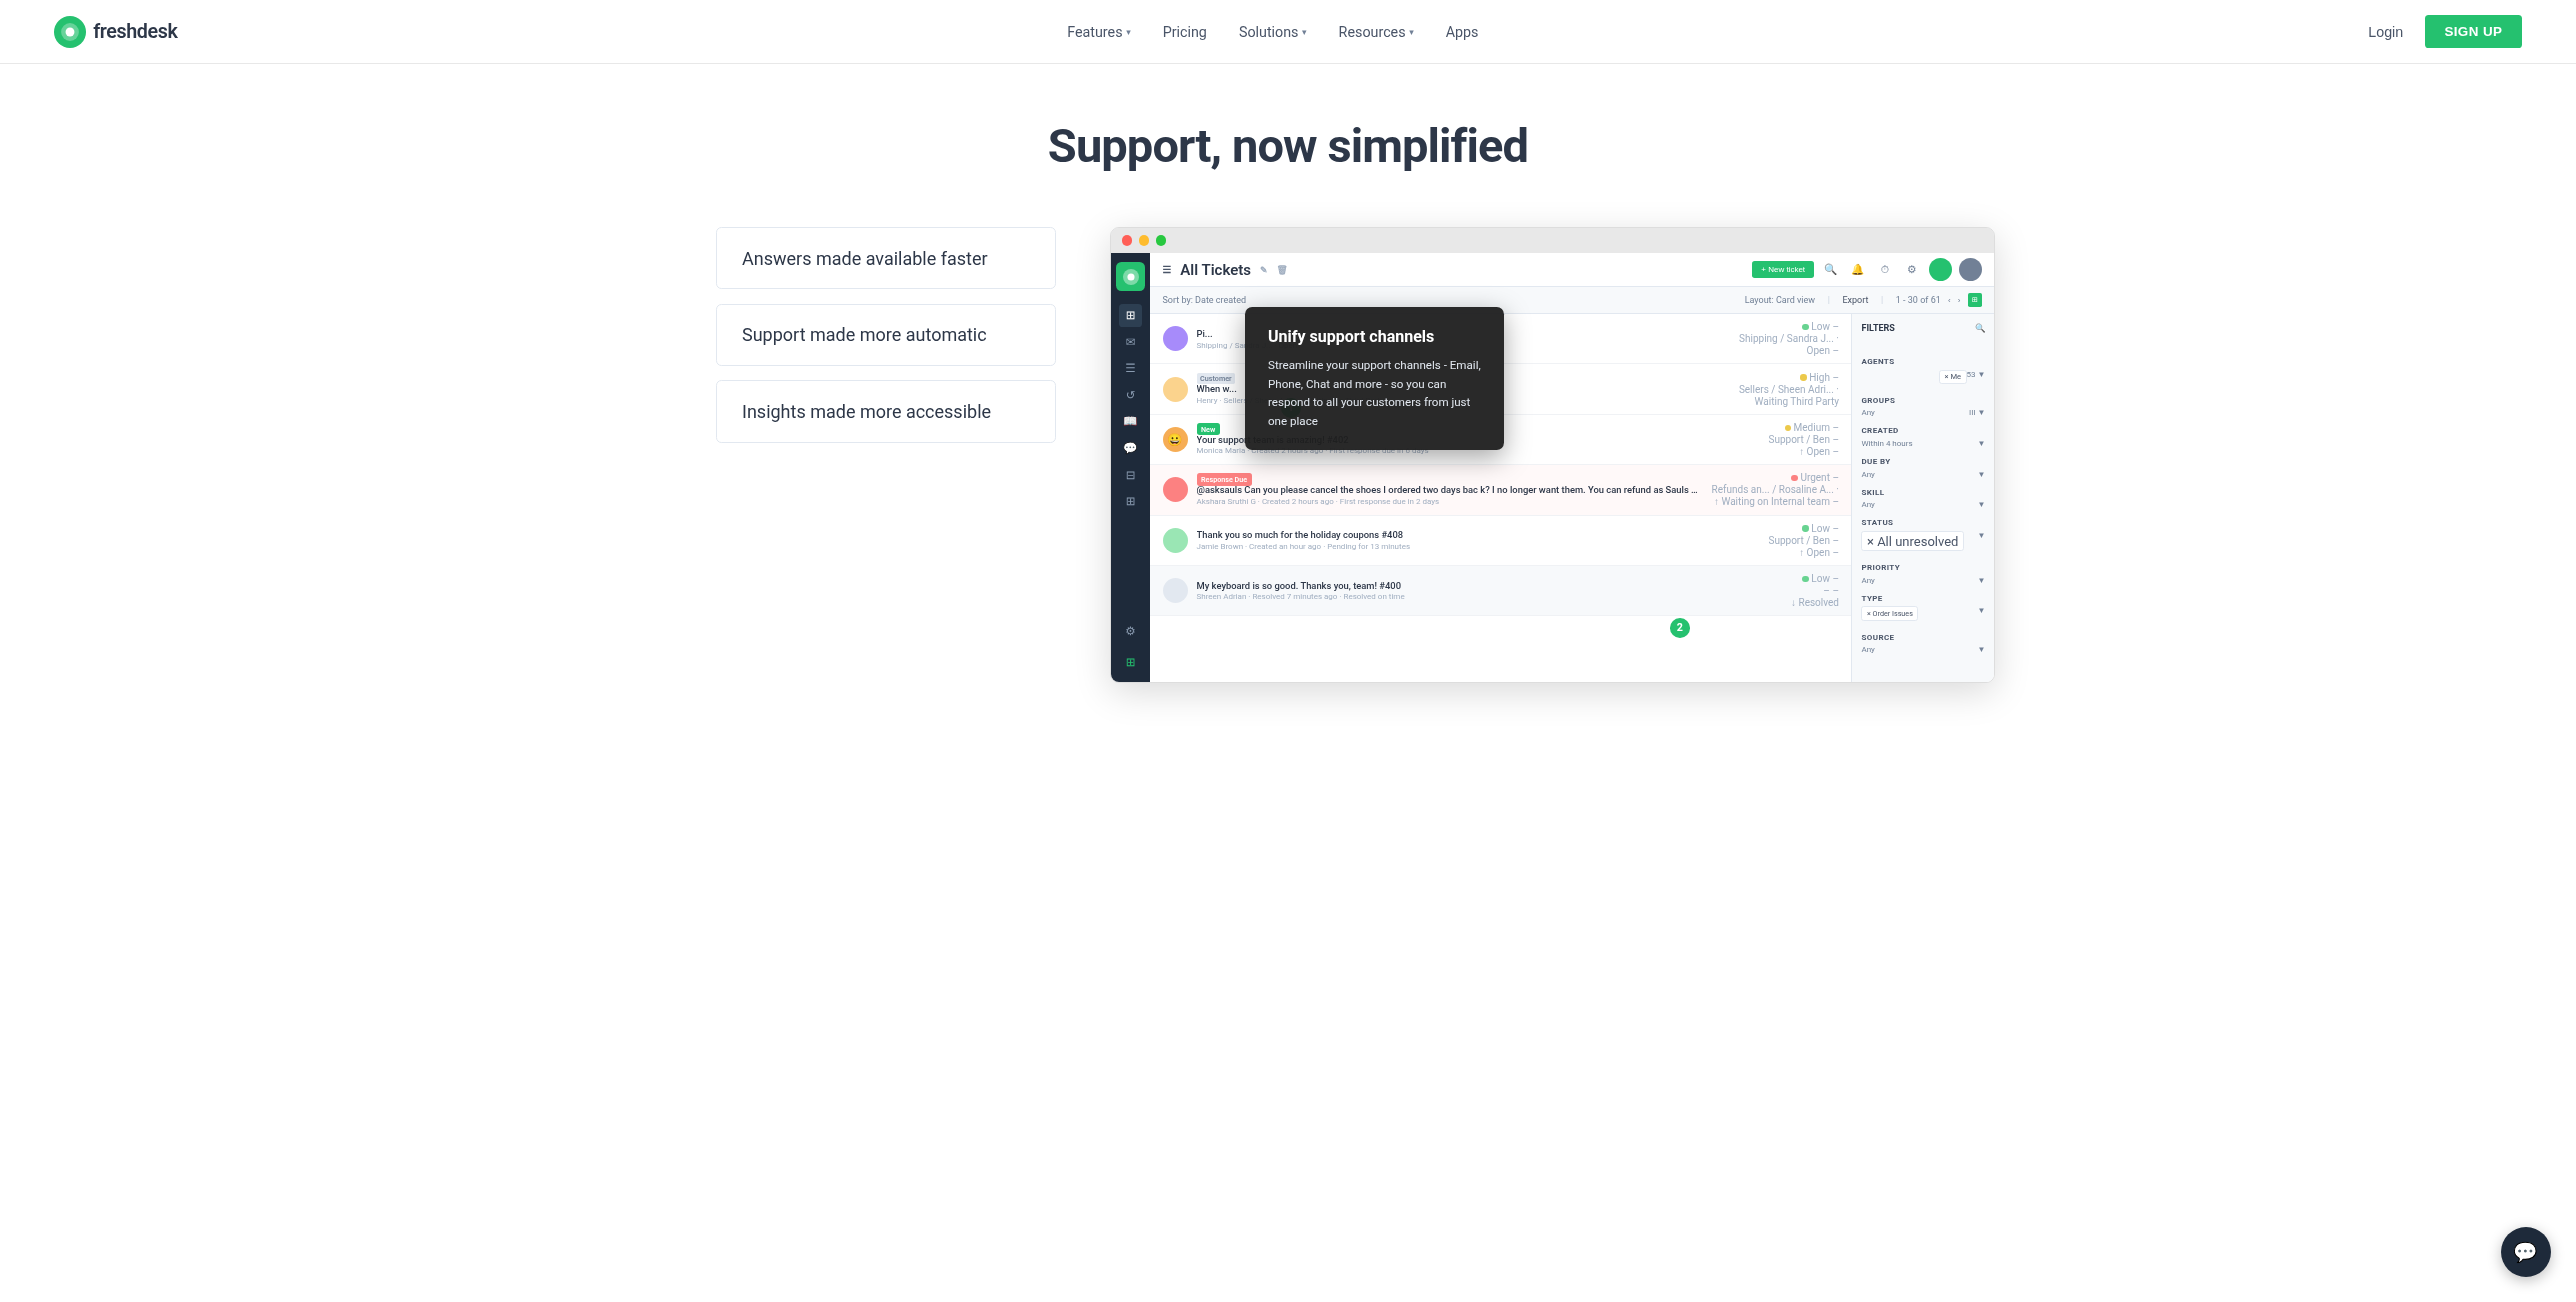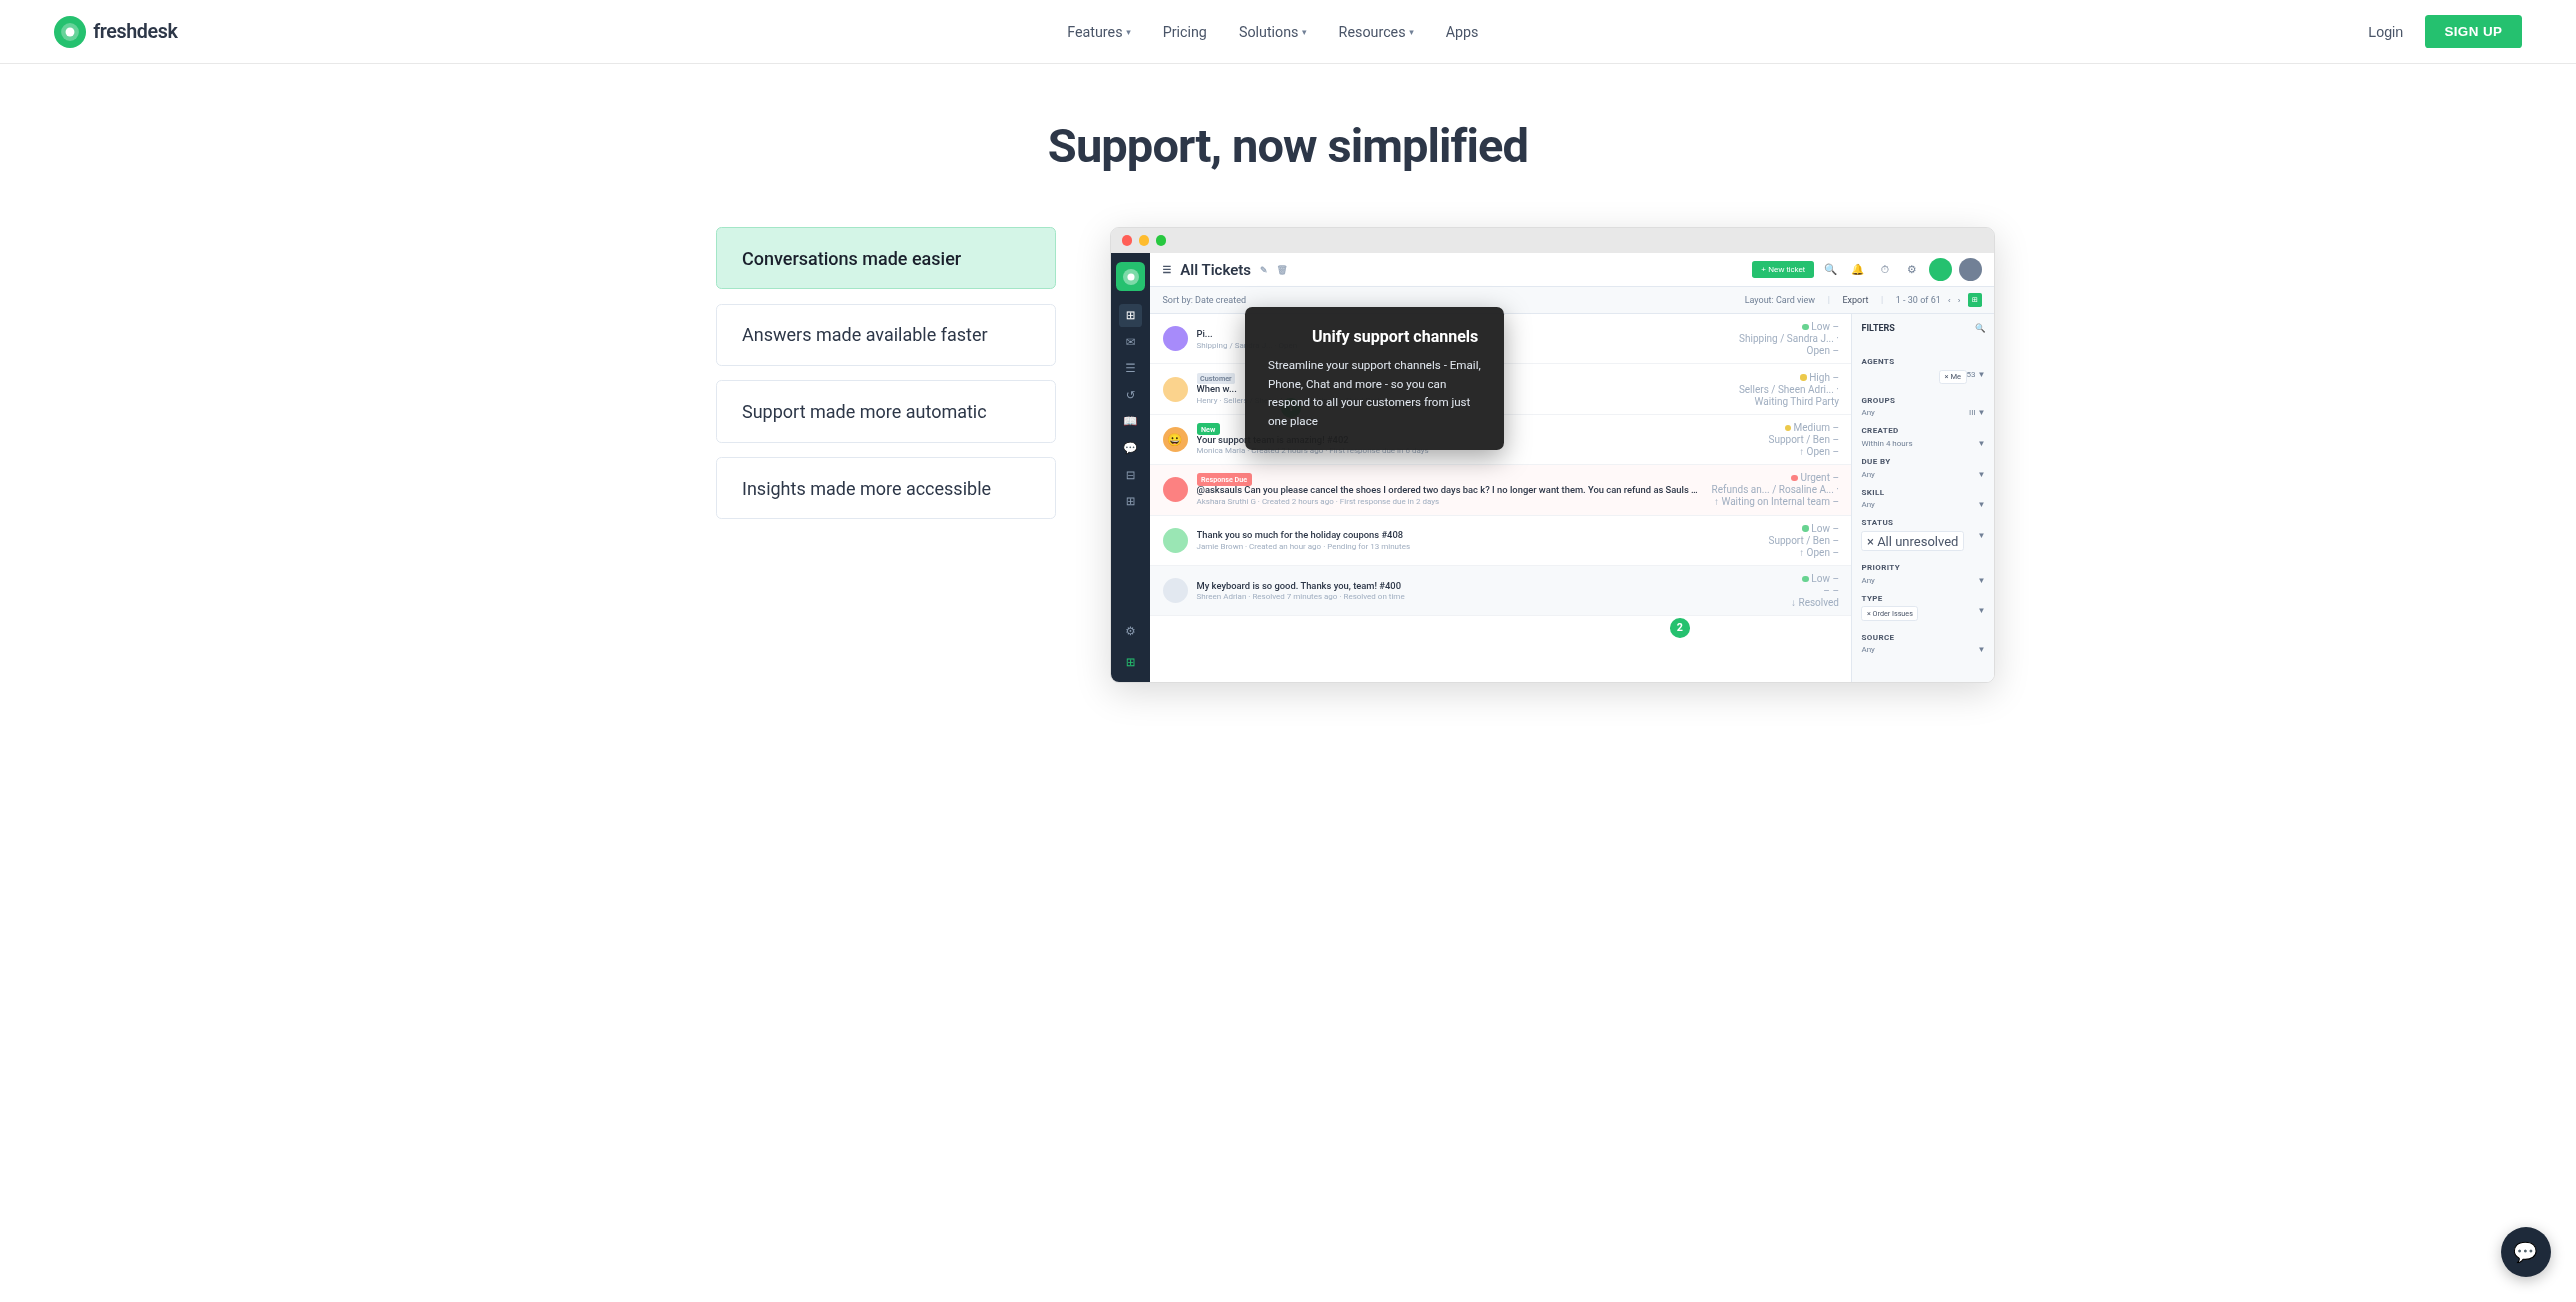--- a/index.html
+++ b/index.html
@@ -398,21 +398,20 @@
       padding: 19.7px 23px;
       width: 259px;
       z-index: 10;
       box-shadow: 0 7.2px 27px rgba(0,0,0,0.35);
     }
     .tooltip-title {
       font-size: 16px;
       font-weight: 700;
       margin-bottom: 10.7px;
       color: #fff;
-      margin-left: 44px;
     }
     .tooltip-body {
       font-size: 11.6px;
       line-height: 1.6;
       color: #e2e8f0;
     }
 
     
     .badge-num {
       position: absolute;
@@ -490,23 +489,20 @@
   </div>
 </nav>
 
 <section class="hero">
   <h1 class="hero-title">Support, now simplified</h1>
 </section>
 
 <div class="main-content">
 
   <div class="left-panel">
-    <div class="feature-item active">
-      <span class="feature-item-label">Conversations made easier</span>
-    </div>
     <div class="feature-item">
       <span class="feature-item-label">Answers made available faster</span>
     </div>
     <div class="feature-item">
       <span class="feature-item-label">Support made more automatic</span>
     </div>
     <div class="feature-item">
       <span class="feature-item-label">Insights made more accessible</span>
     </div>
   </div>

